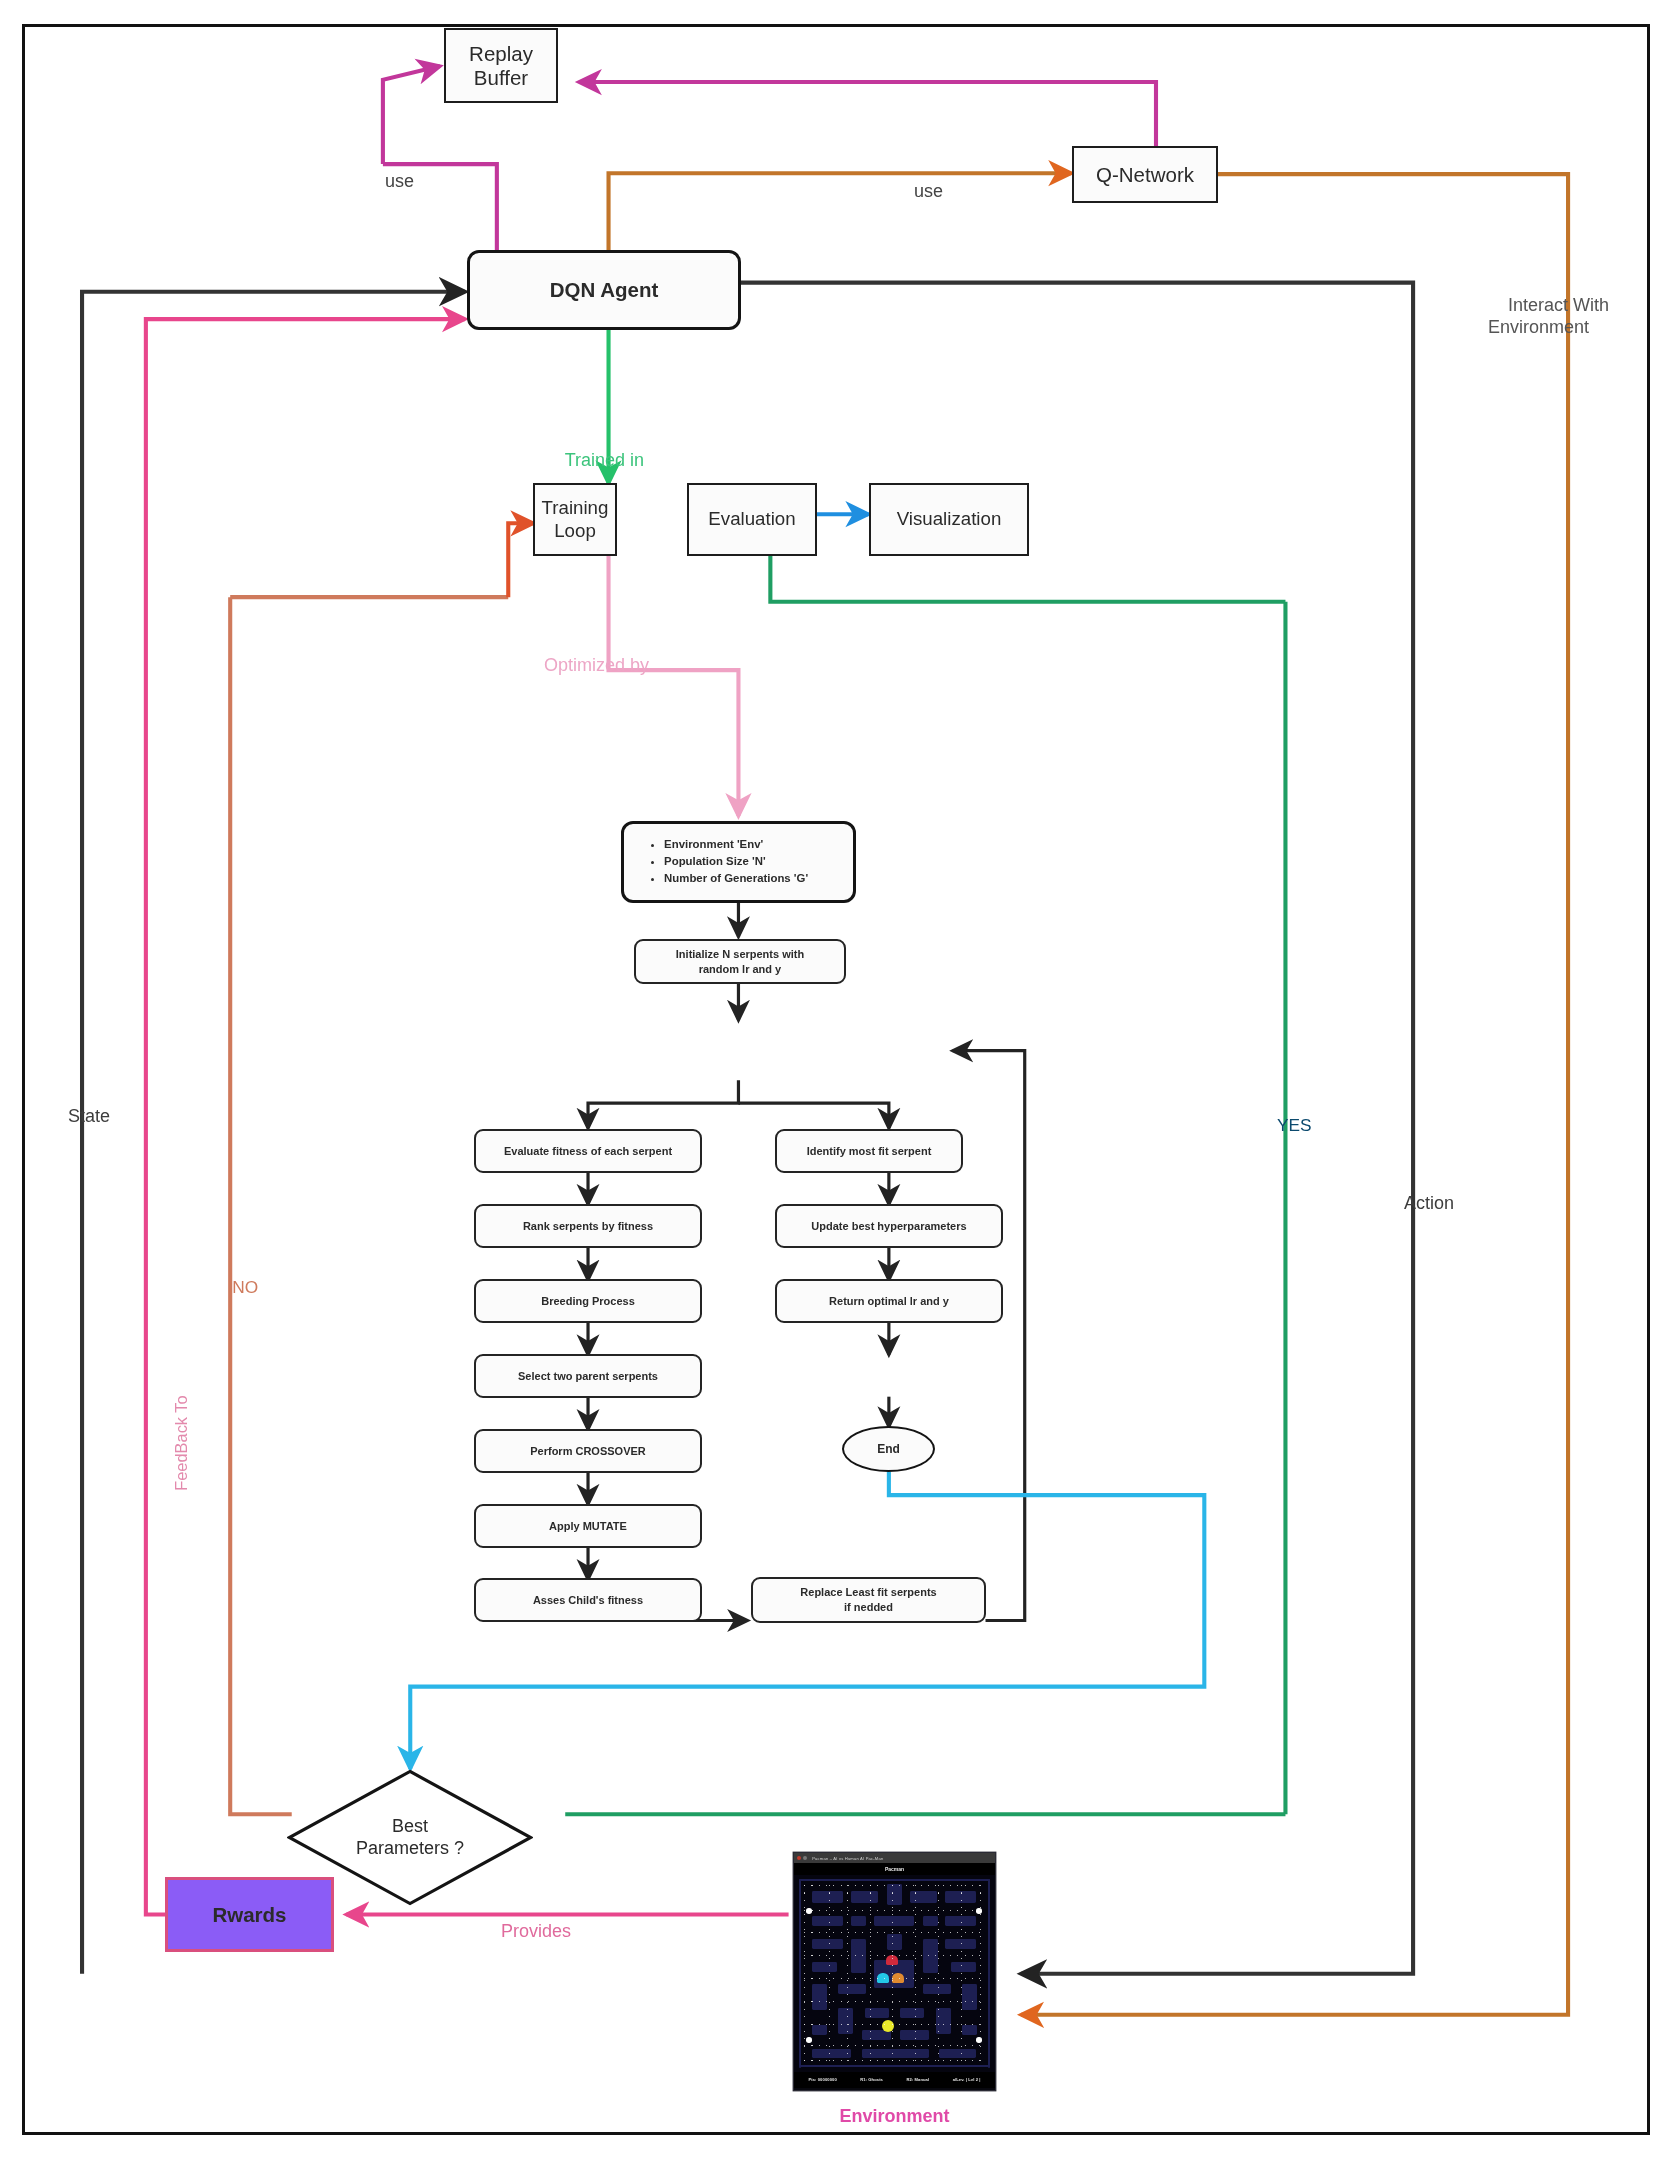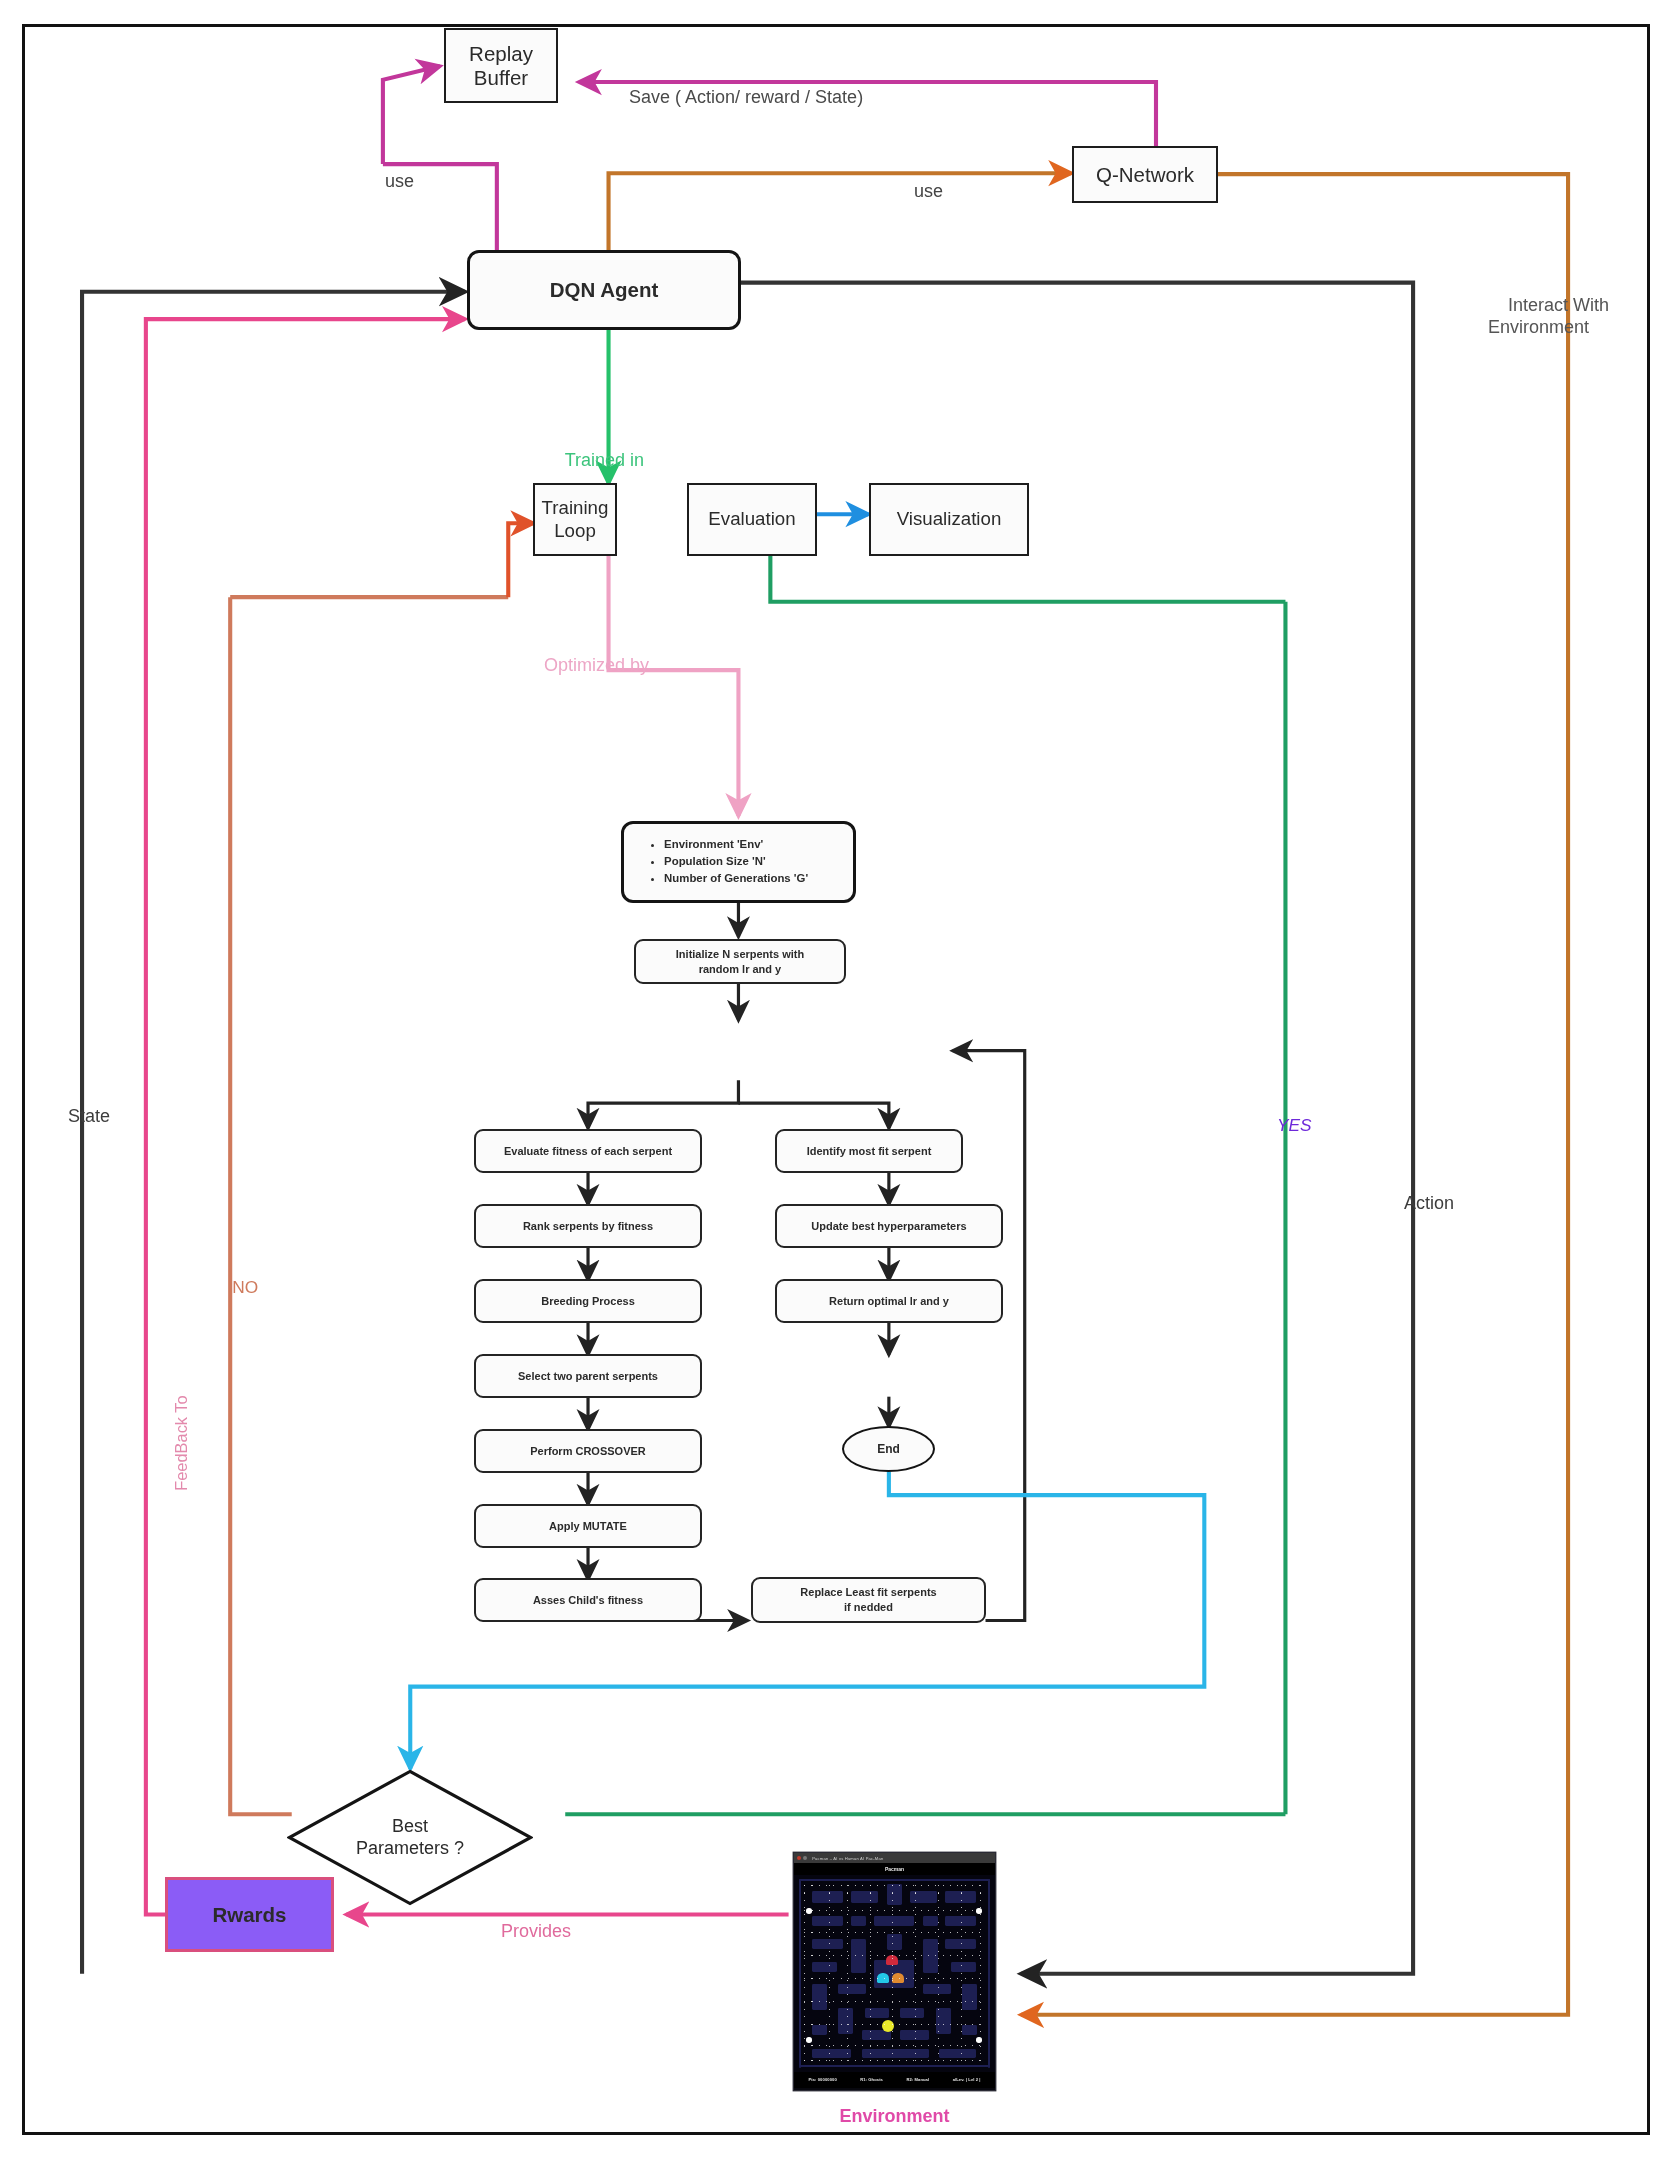--- a/index.html
+++ b/index.html
@@ -238,23 +238,20 @@
     <div class="dlabel" style="font-size:18px;line-height:1.22;">
       <span style="white-space:pre-line;">Best
 Parameters ?</span>
     </div>
   </div>
 
   <div class="node pinkbox t-lg t-bold" style="left:165px;top:1877px;width:169px;height:75px;">
     <span>Rwards</span>
   </div>
 
-  <div class="edgelabel" style="left:609px;top:66px;color:#4a4a4a;">
-    <span>Save ( Action/ reward / State)</span>
-  </div>
   <div class="edgelabel" style="left:365px;top:150px;color:#444;">
     <span>use</span>
   </div>
   <div class="edgelabel" style="left:894px;top:160px;color:#444;">
     <span>use</span>
   </div>
   <div class="edgelabel" style="left:545px;top:429px;color:#3cc47c;">
     <span>Trained in</span>
   </div>
   <div class="edgelabel" style="left:524px;top:634px;color:#eda6c6;">
@@ -269,21 +266,21 @@
   </div>
   <div class="edgelabel" style="left:1385px;top:1172px;color:#3d3d3d;">
     <span>Action</span>
   </div>
   <div class="edgelabel el-rot t-md" style="left:153px;top:1509px;color:#e389ac;font-size:16.4px;">
     <span>FeedBack To</span>
   </div>
   <div class="edgelabel" style="left:213px;top:1256px;color:#cf7a5c;font-size:17.3px;">
     <span>NO</span>
   </div>
-  <div class="edgelabel" style="left:1258px;top:1094px;color:#6d28d9;font-size:17.3px;font-style:italic;">
+  <div class="edgelabel" style="left:1258px;top:1094px;color:#0c4a6e;font-size:17.3px;">
     <span>YES</span>
   </div>
   <div class="edgelabel" style="left:481px;top:1900px;color:#e06a9c;">
     <span>Provides</span>
   </div>
 
   <div id="pac">
     <div class="titlebar">
       <span class="tb-dot"></span>
       <span class="tb-dot2"></span>

